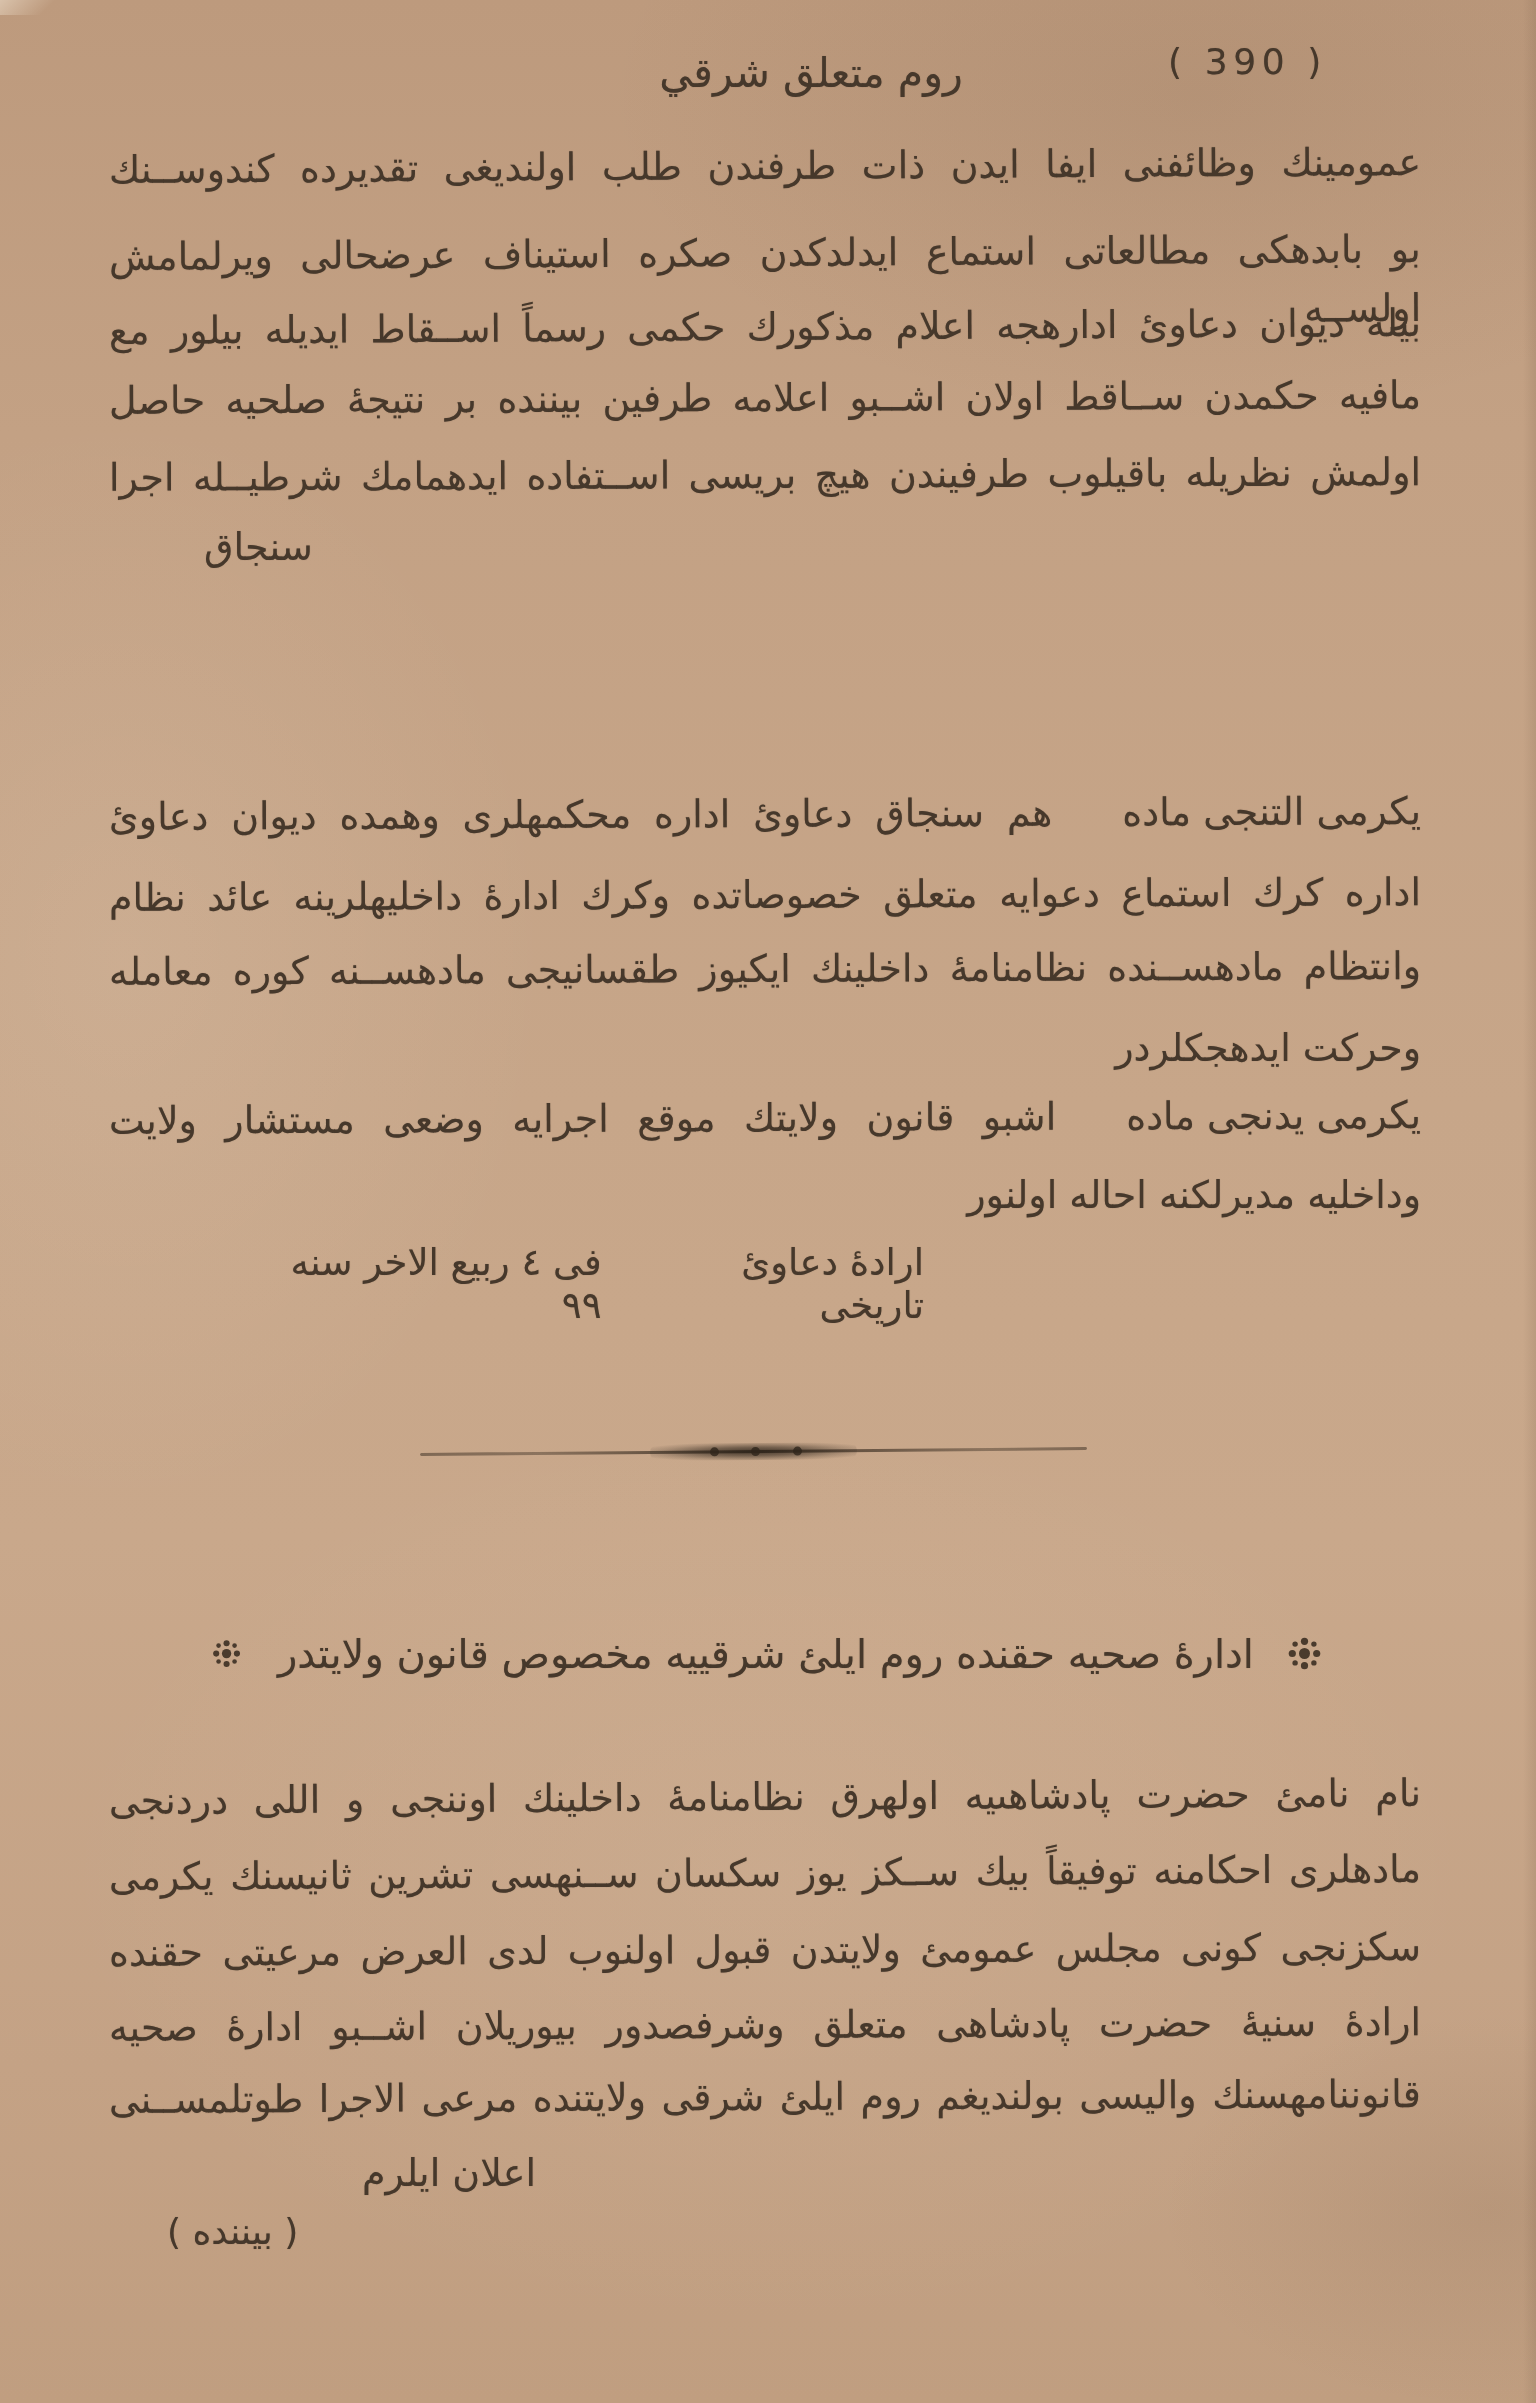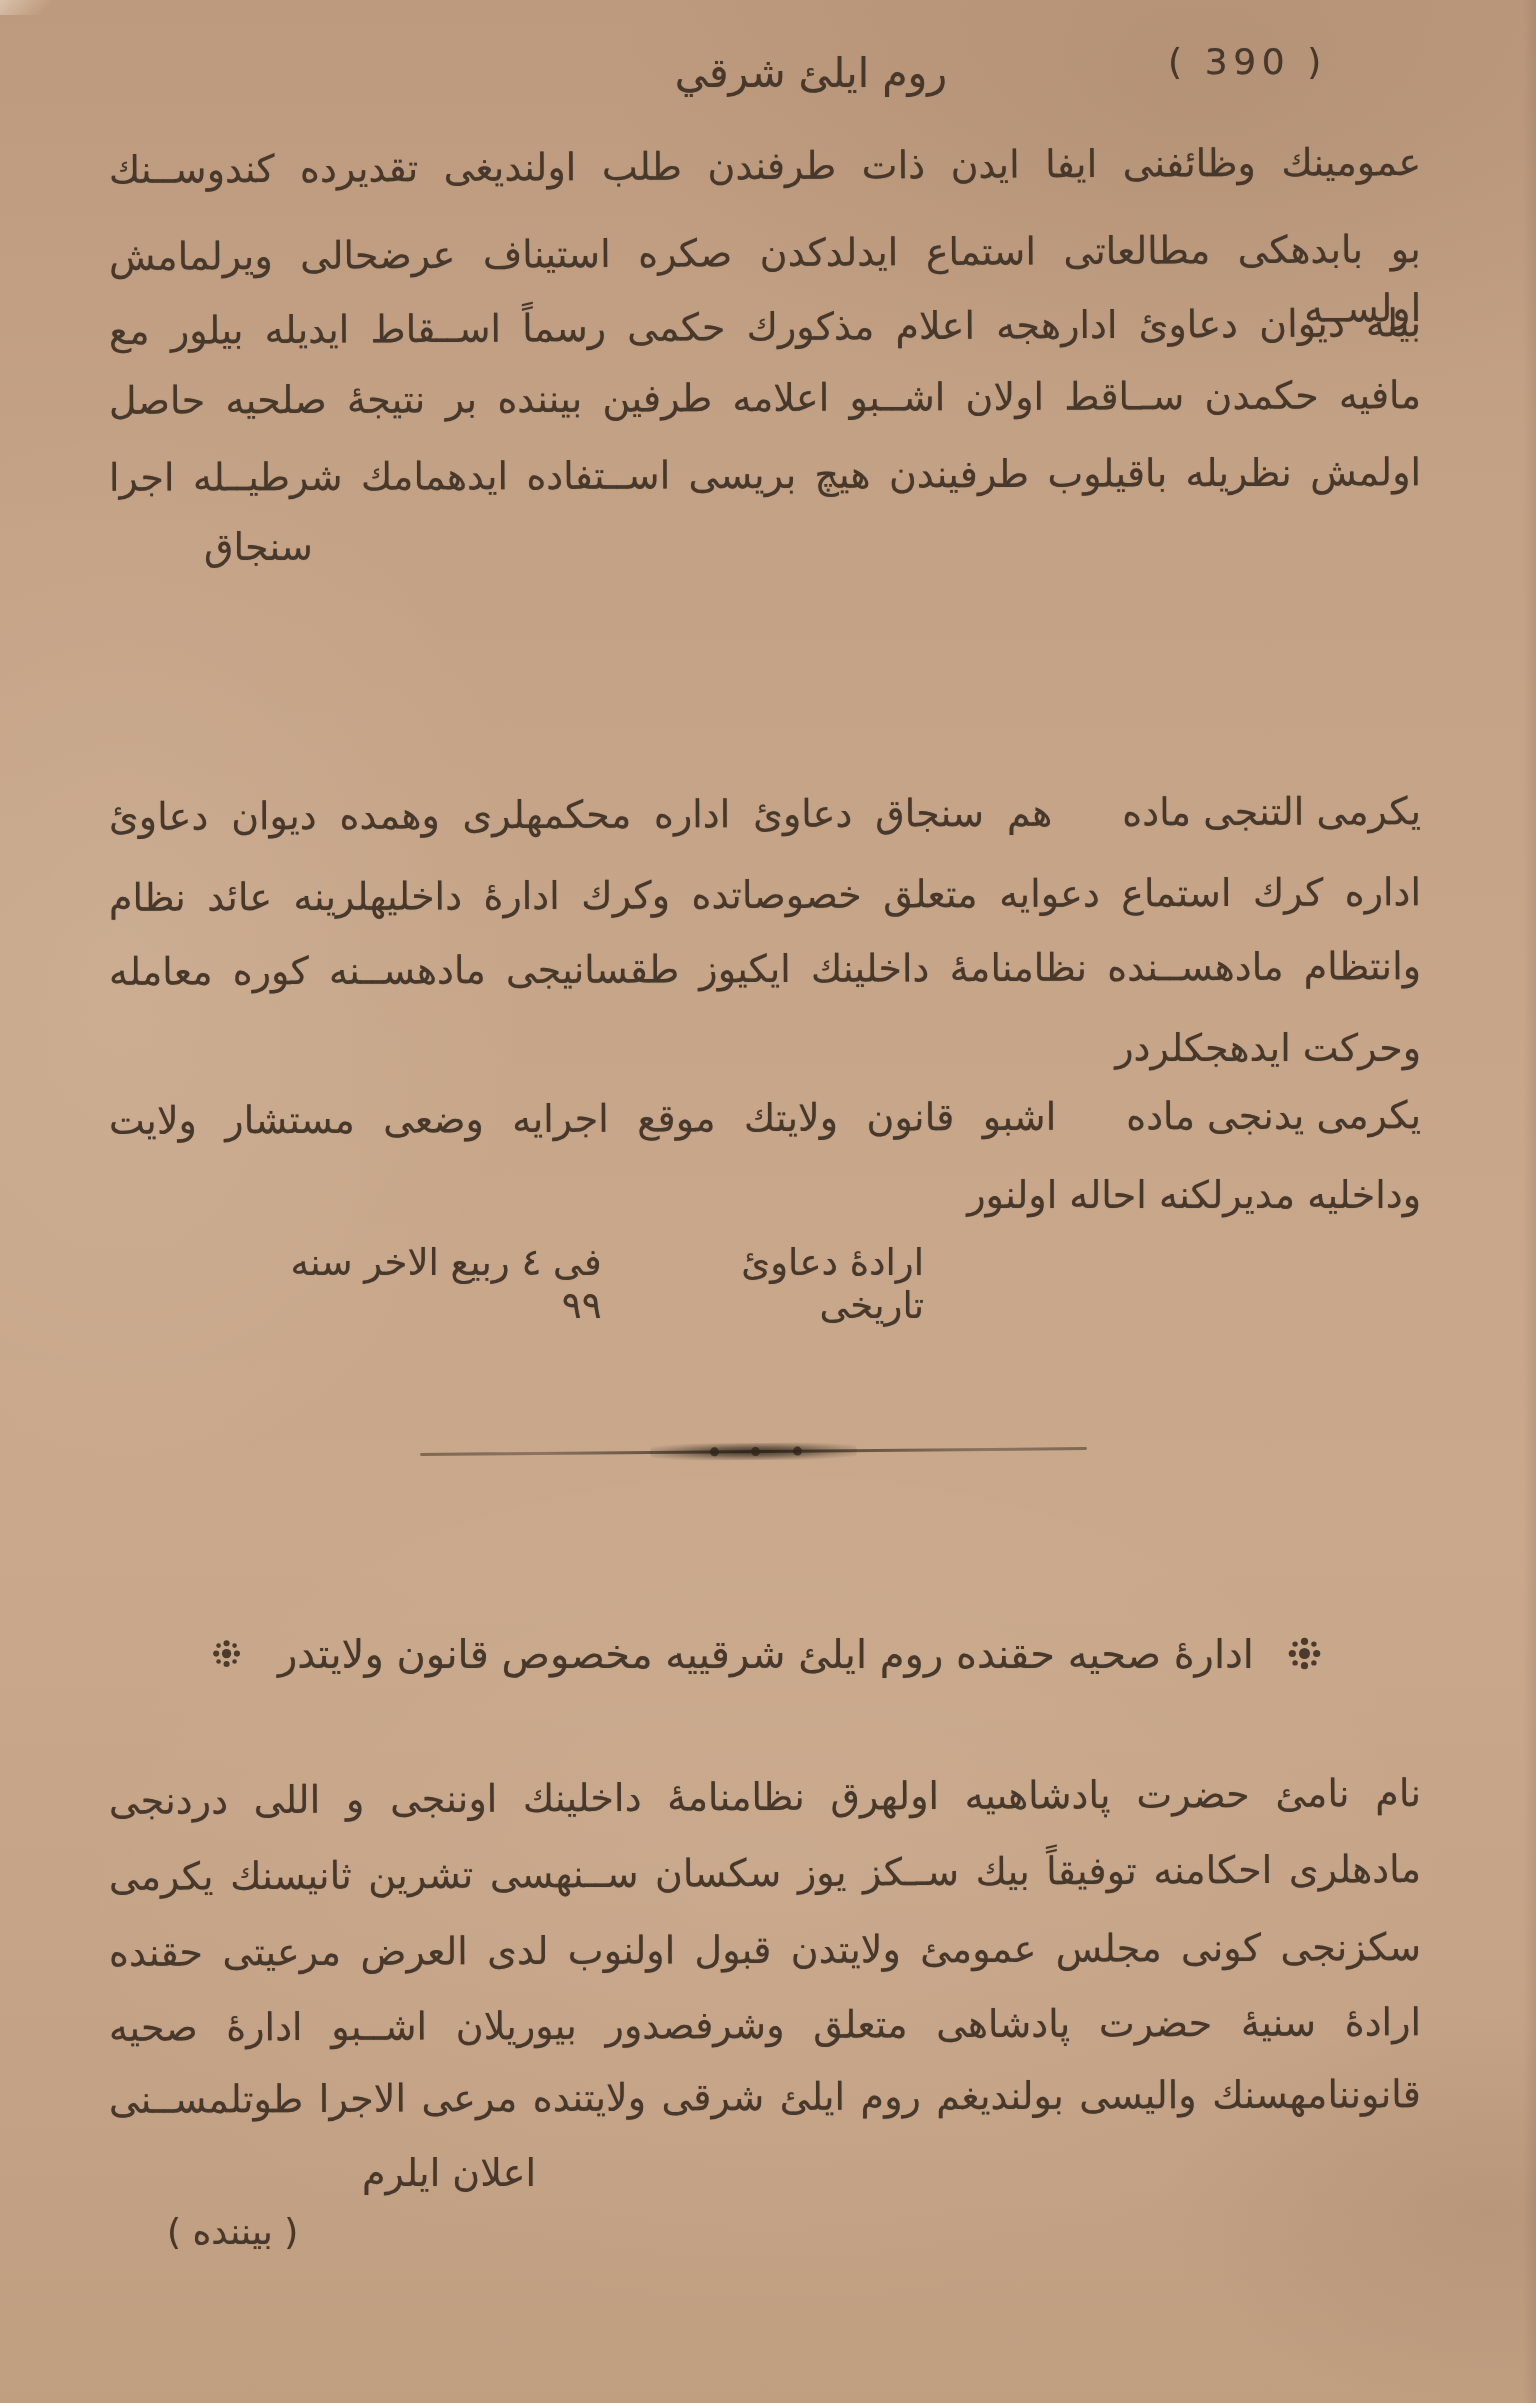--- a/index.html
+++ b/index.html
@@ -62,21 +62,21 @@
   .edge-shade{position:absolute;top:0;right:0;width:13px;height:100%;background:linear-gradient(270deg,rgba(80,60,42,0.12),transparent);}
 </style>
 </head>
 <body>
 
 <div class="page">
   <div class="corner-light"></div>
   <div class="edge-shade"></div>
 
   <div class="abs pageno ink">( 390 )</div>
-  <div class="abs title ink">روم ايلئ شرقي</div>
+  <div class="abs title ink">روم متعلق شرقي</div>
 
   <div class="abs line jline ink tilt1" style="top:137px">عمومينك وظائفنى ايفا ايدن ذات طرفندن طلب اولنديغى تقديرده كندوســنك</div>
   <div class="abs line jline ink tilt1" style="top:224px">بو بابدهكى مطالعاتى استماع ايدلدكدن صكره استيناف عرضحالى ويرلمامش اولســه</div>
   <div class="abs line jline ink tilt1" style="top:298px">بيله ديوان دعاوئ ادارهجه اعلام مذكورك حكمى رسماً اســقاط ايديله بيلور مع</div>
   <div class="abs line jline ink tilt2" style="top:369px">مافيه حكمدن ســاقط اولان اشــبو اعلامه طرفين بيننده بر نتيجهٔ صلحيه حاصل</div>
   <div class="abs line jline ink tilt2" style="top:446px">اولمش نظريله باقيلوب طرفيندن هيچ بريسى اســتفاده ايدهمامك شرطيــله اجرا</div>
   <div class="abs olunur ink">سنجاق</div>
 
 
   <div class="abs line flexline ink tilt2" style="top:785px">

